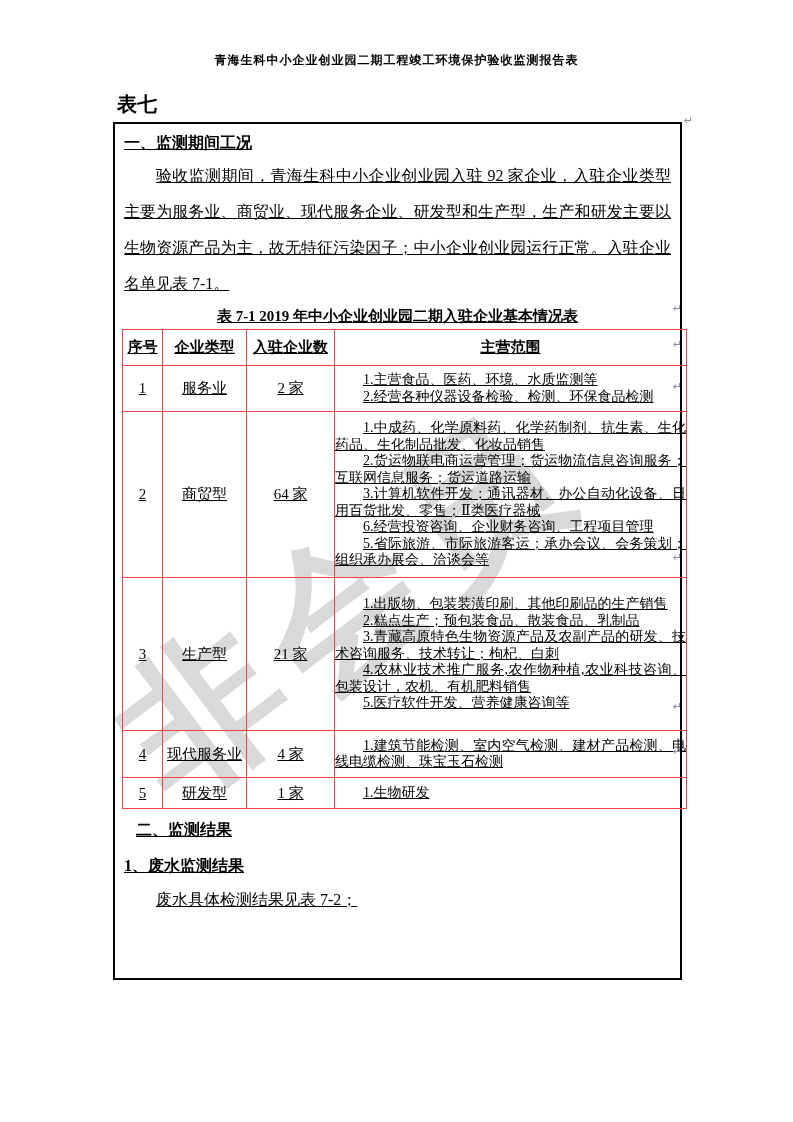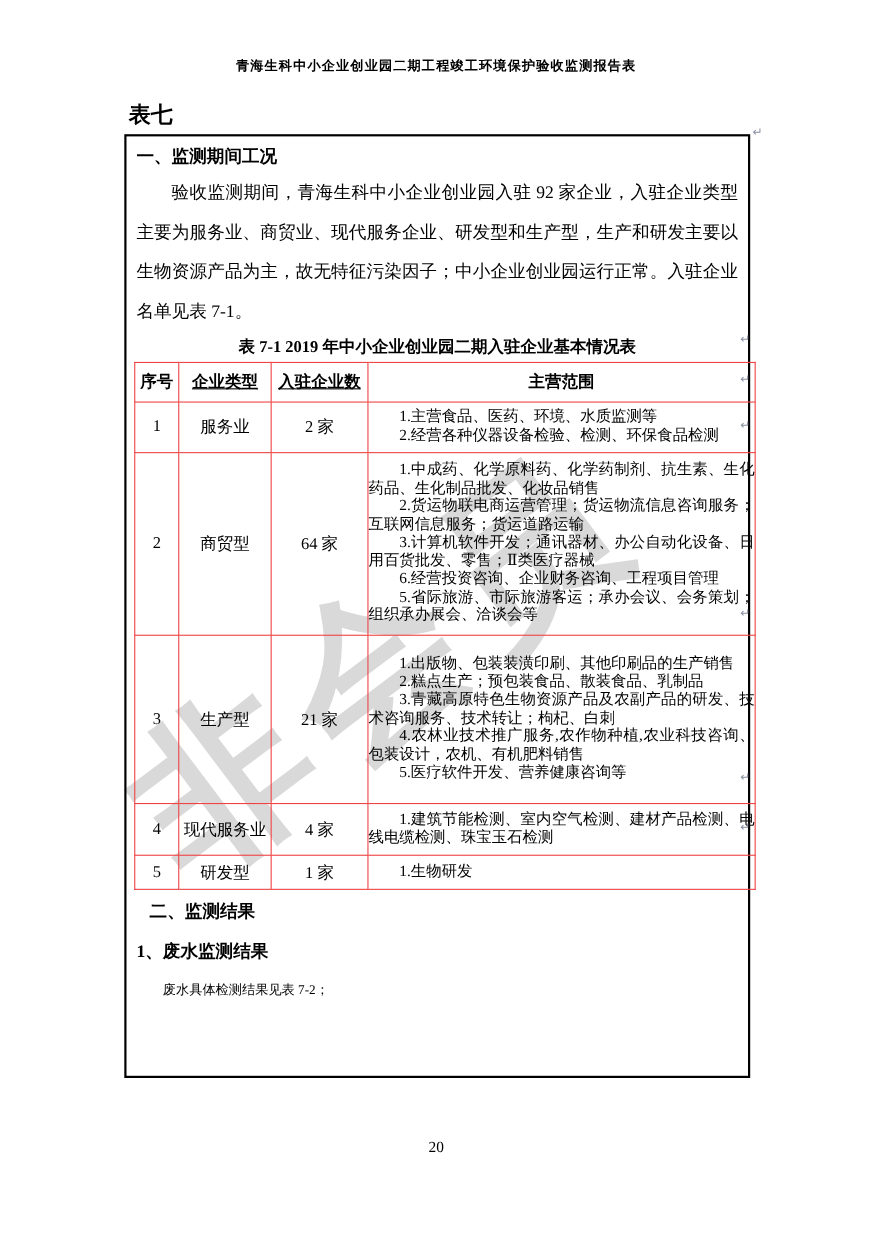--- a/index.html
+++ b/index.html
@@ -36,20 +36,21 @@
     font-size:20px;font-weight:bold;z-index:2;
   }
   .outer-box{
     position:absolute;left:113px;top:122px;
     width:569px;height:858px;
     border:2px solid #000;
     box-sizing:border-box;
     padding:4px 9px 0 9px;
     z-index:1;
     background:transparent;
+    text-decoration:underline;
   }
   .sec-heading{
     font-size:16px;font-weight:bold;line-height:26px;margin:2px 0 0 0;
   }
   .body-para{
     font-size:16px;line-height:36px;text-indent:2em;text-align:justify;
     margin:2px 0 0 0;
   }
   .tbl-title{
     text-align:center;font-size:15px;font-weight:bold;line-height:22px;
@@ -82,21 +83,21 @@
   td.cell-scope p{
     margin:0;font-size:14px;line-height:16.5px;text-indent:2em;text-align:justify;
   }
   tr.r1 td{height:43px;}
   tr.r2 td{height:163px;}
   tr.r3 td{height:150px;}
   tr.r4 td{height:44px;}
   tr.r5 td{height:28px;}
   .sec2-heading{font-size:16px;font-weight:bold;line-height:26px;margin:8px 0 0 12px;}
   .sec2-sub{font-size:16px;font-weight:bold;line-height:26px;margin:10px 0 0 0;}
-  .sec2-para{font-size:12px;line-height:26px;text-indent:2em;margin:8px 0 0 0;}
+  .sec2-para{font-size:16px;line-height:26px;text-indent:2em;margin:8px 0 0 0;}
   .page-number{
     position:absolute;top:1036px;left:0;width:100%;
     text-align:center;font-size:14px;z-index:2;
   }
   
   .pmark{
     position:absolute;font-size:11px;color:#8a90a0;z-index:2;
     font-family:"DejaVu Sans",sans-serif;
   }
   .pm1{left:684px;top:114px;}
@@ -198,15 +199,14 @@
         </tr>
       </tbody>
     </table>
 
     <div class="sec2-heading">二、监测结果</div>
     <div class="sec2-sub">1、废水监测结果</div>
     <div class="sec2-para">废水具体检测结果见表 7-2；</div>
 
   </div>
 
-  <div class="page-number">20</div>
 
 </div>
 
 </body></html>

